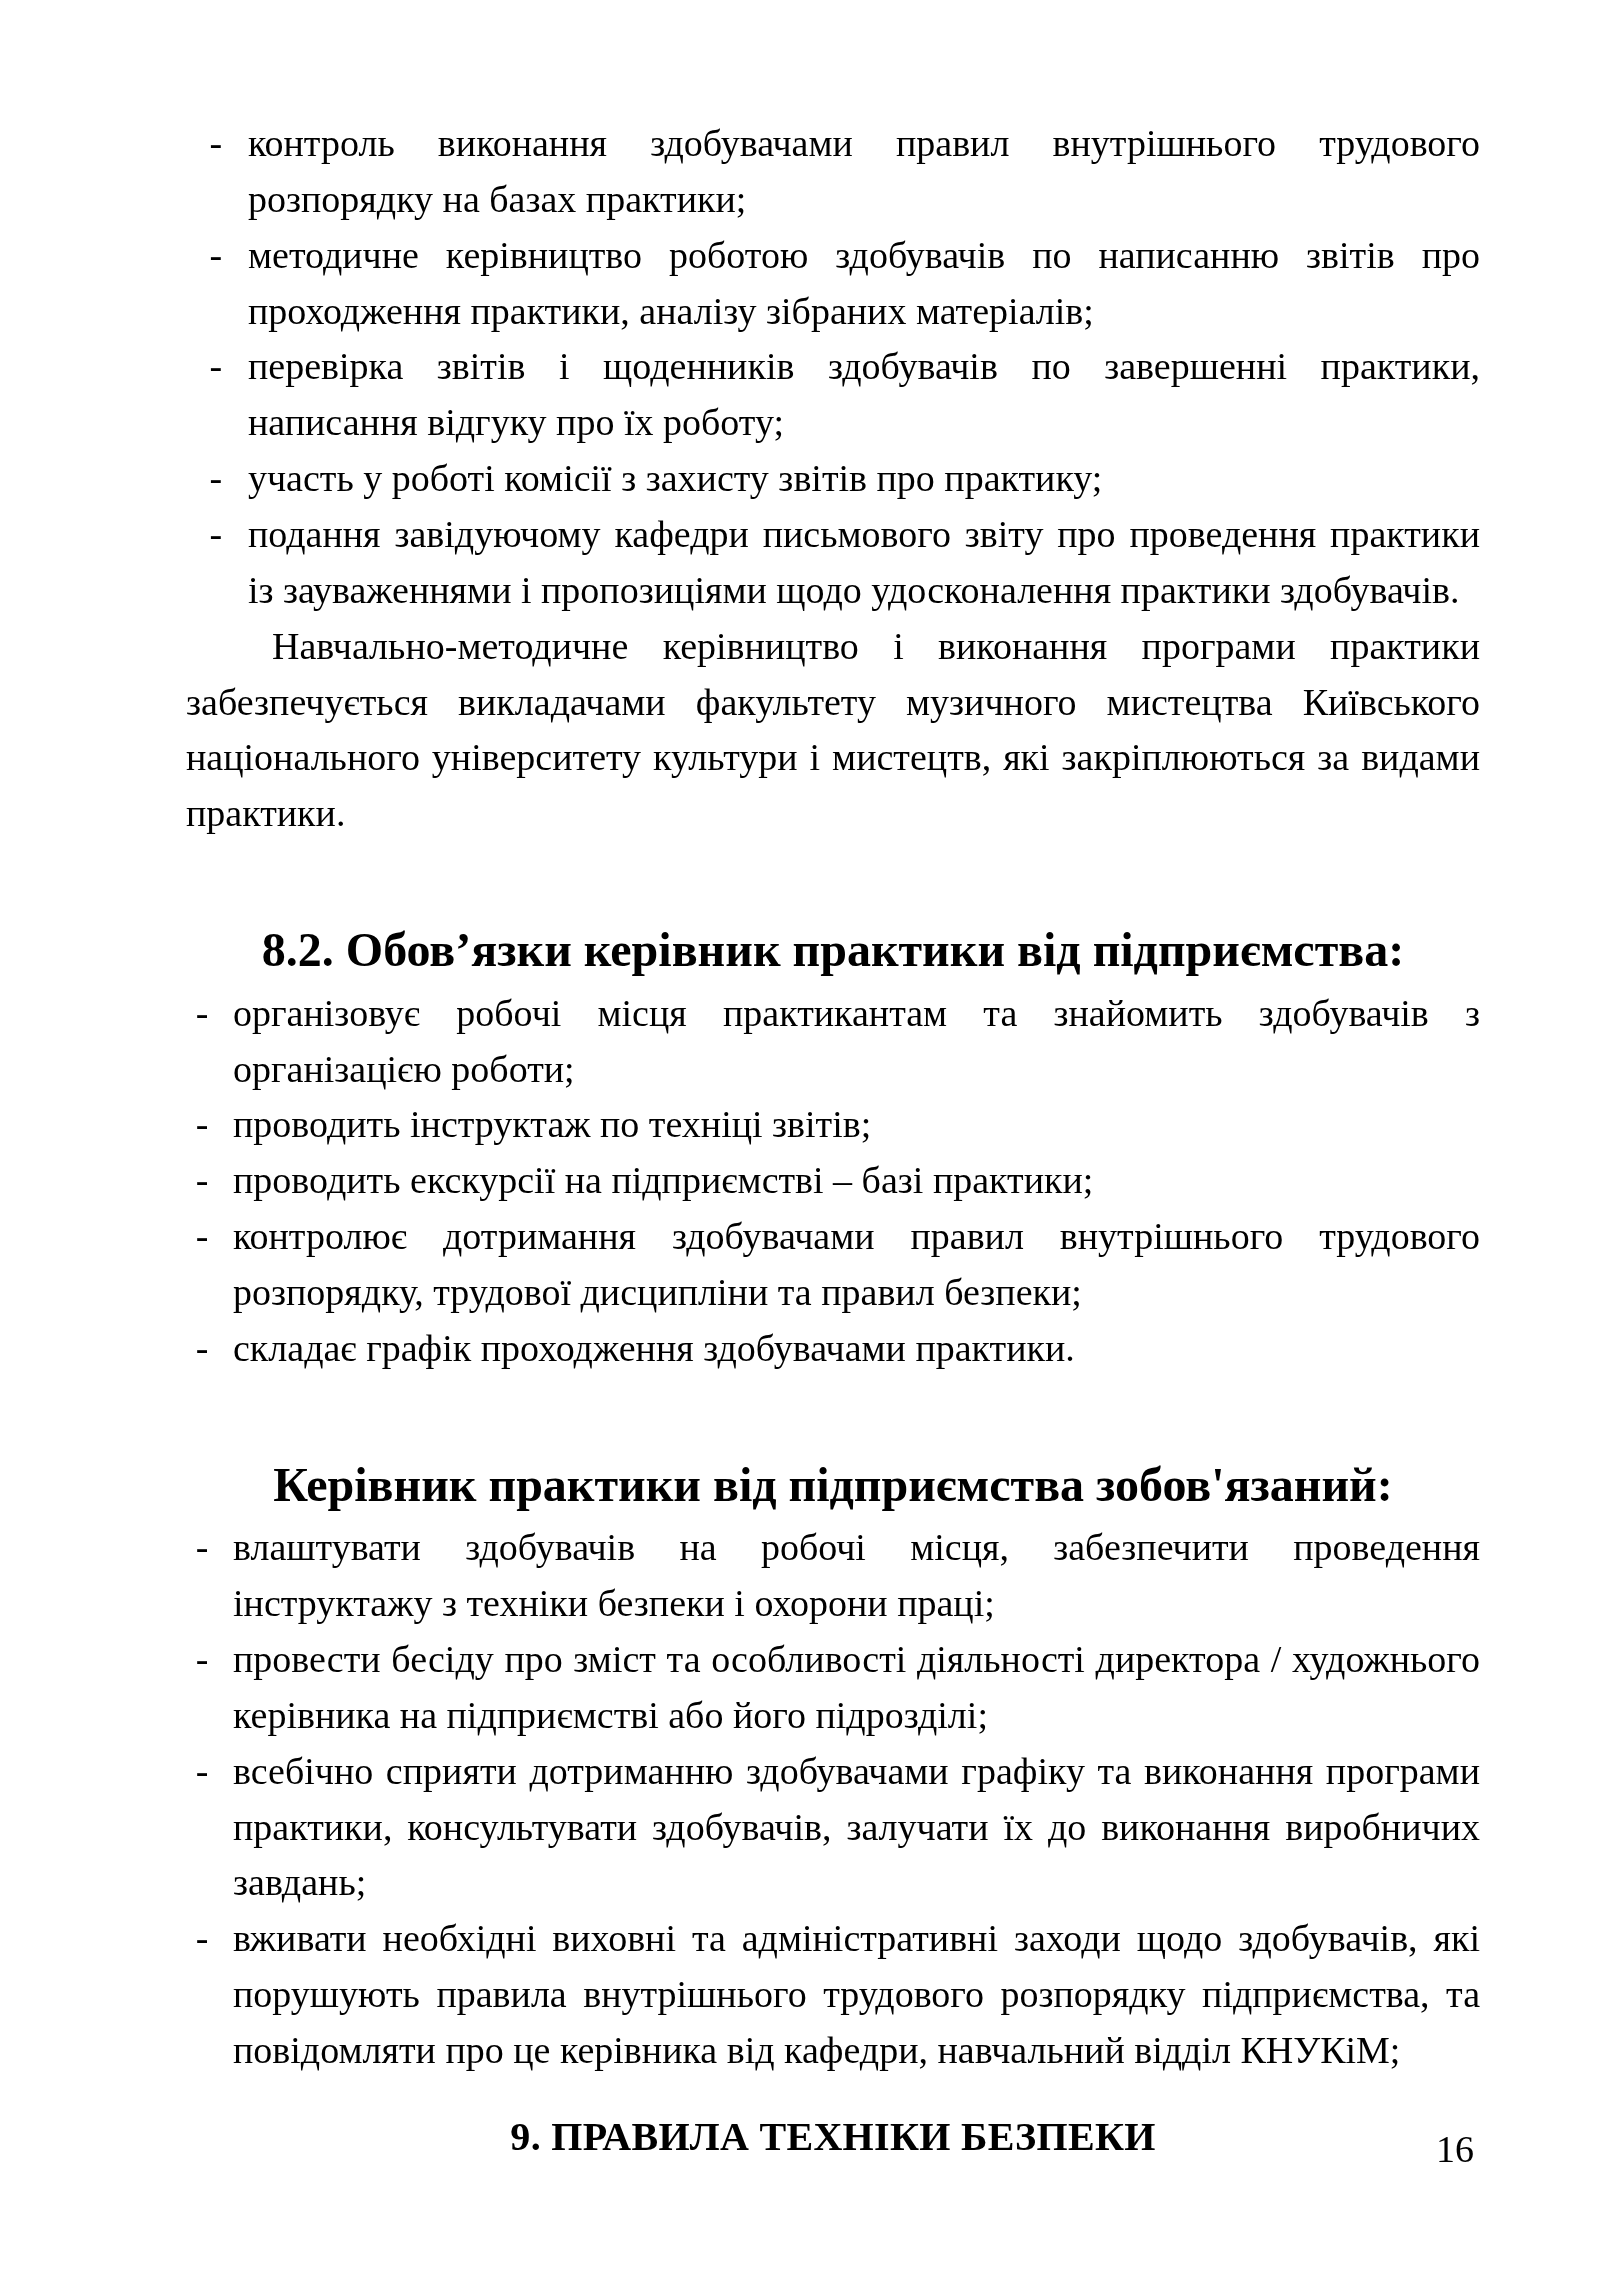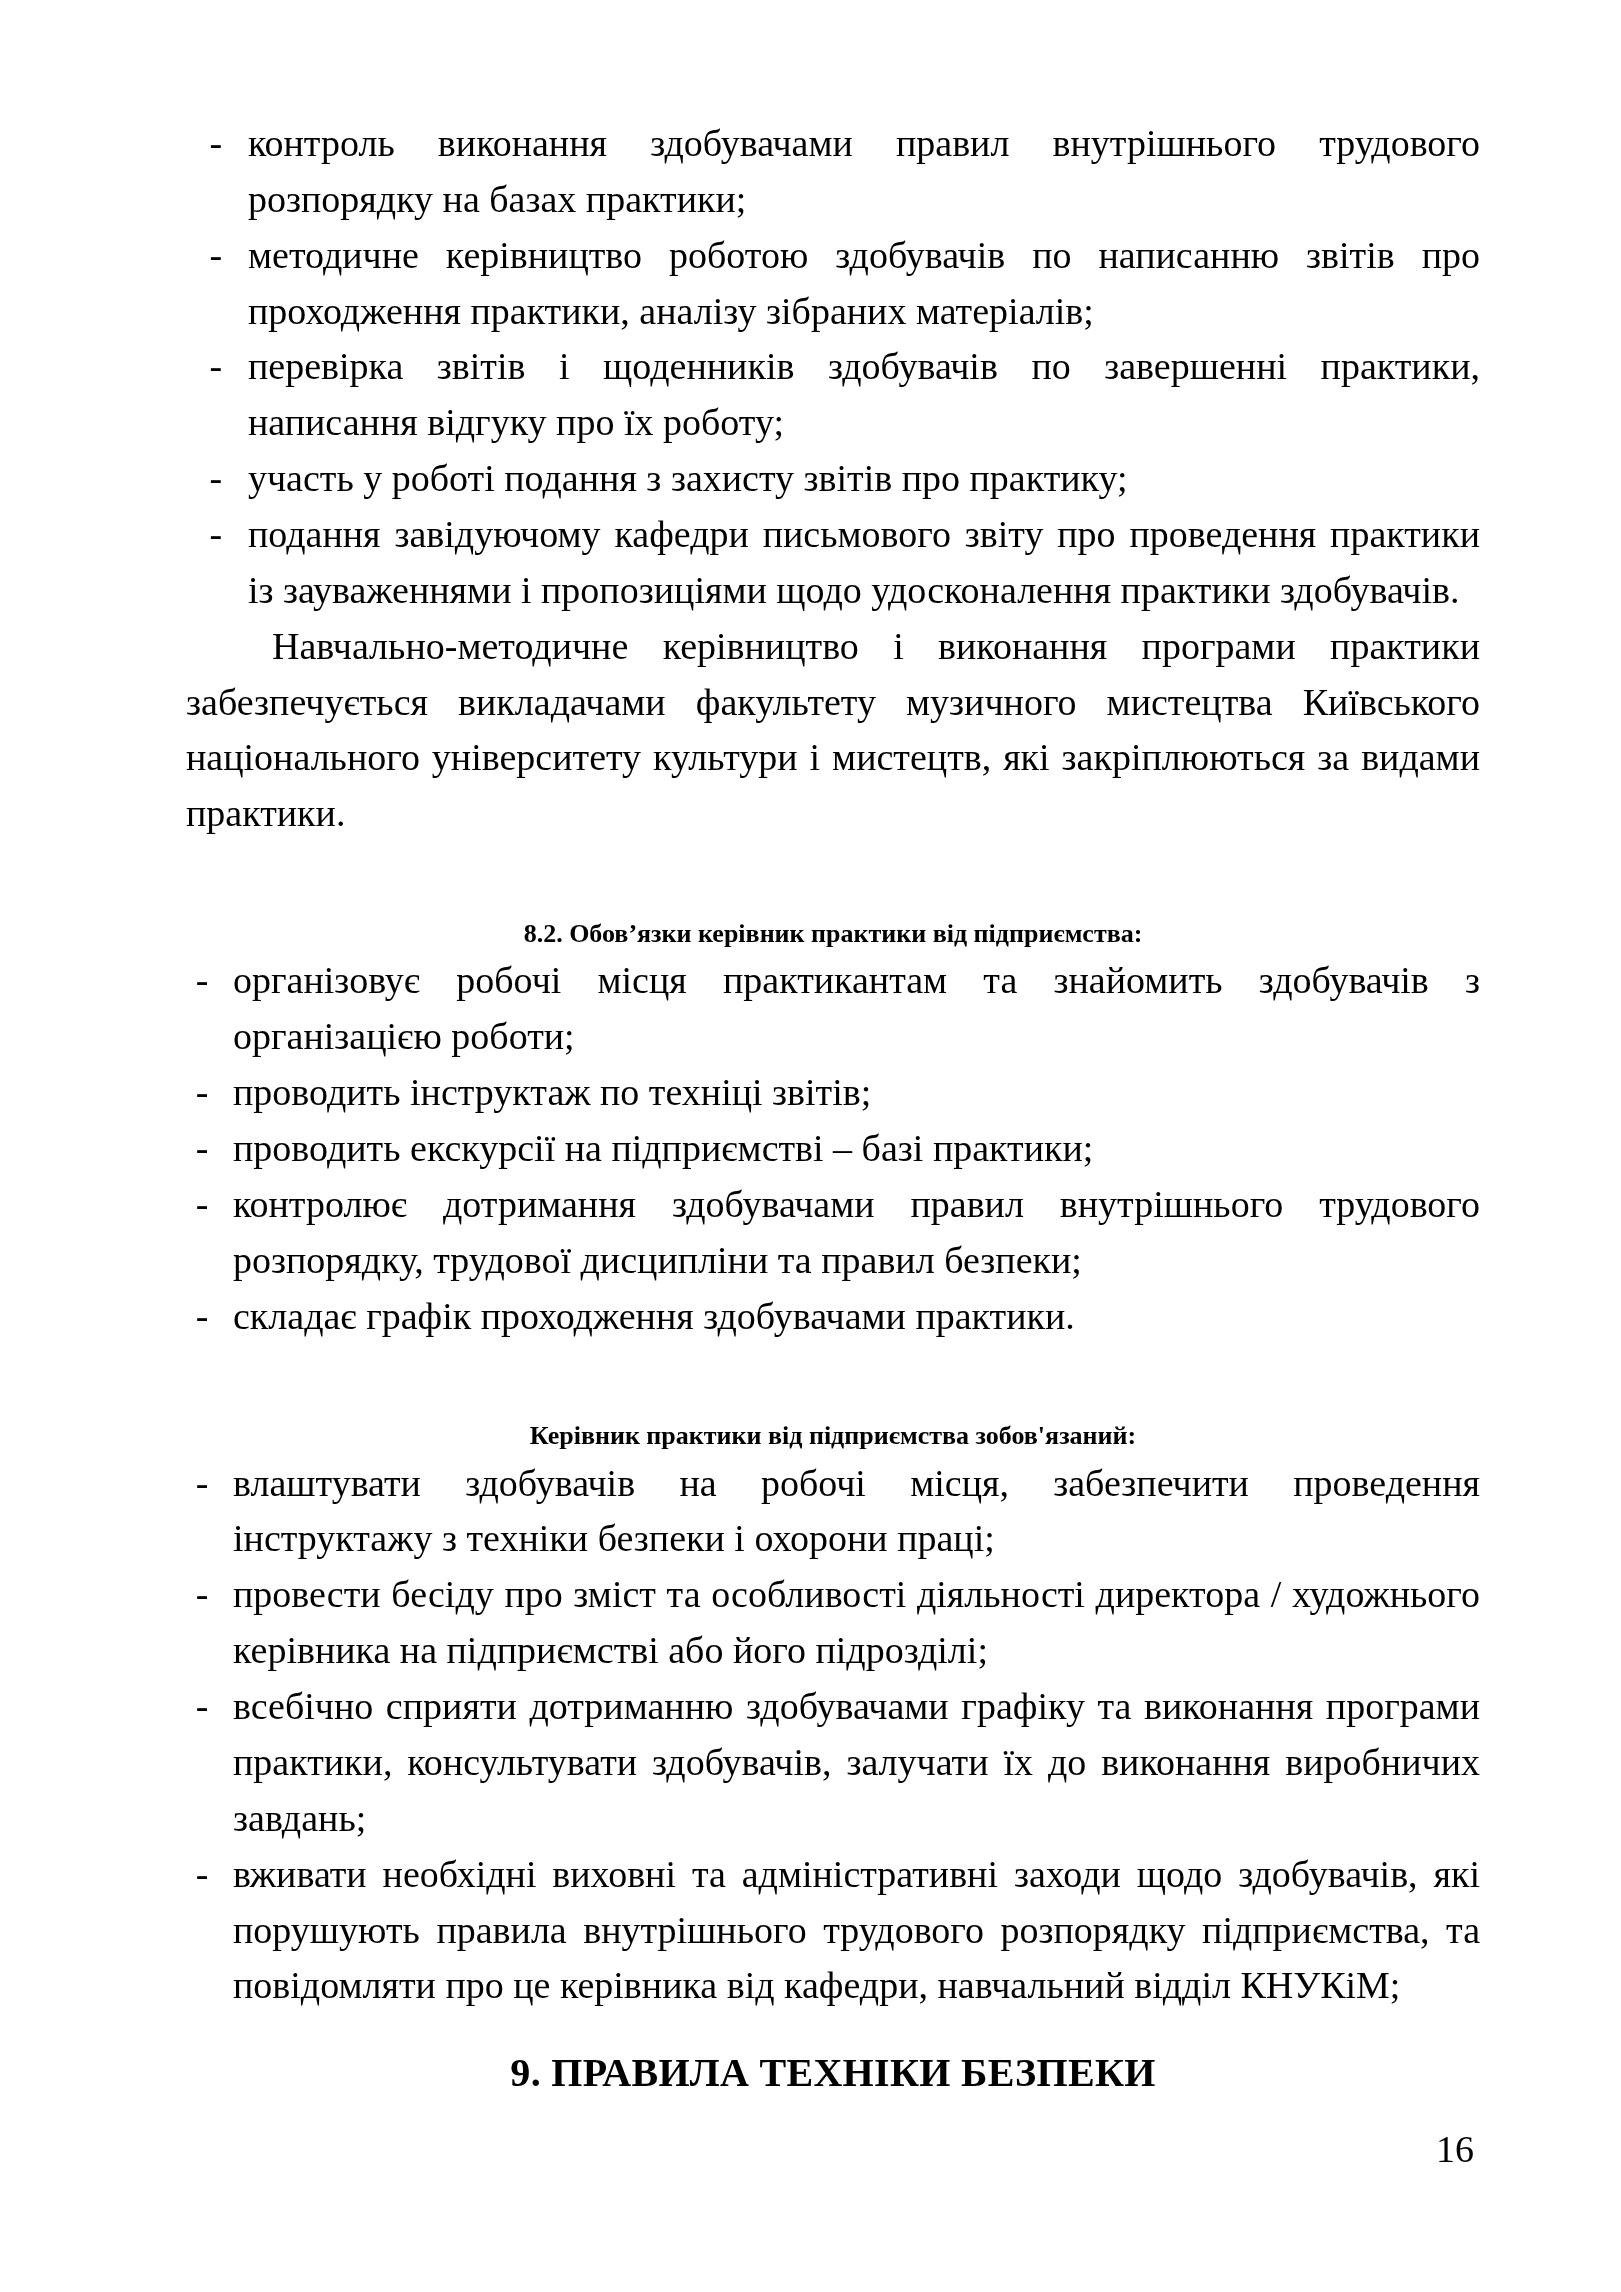--- a/index.html
+++ b/index.html
@@ -61,21 +61,21 @@
   
   ul.dash-list.tight > li {
     padding-left: 47px;
   }
   ul.dash-list.tight > li::before {
     left: 9.8px;
   }
 
   
   .subheading {
-    font-size: 26px;
+    font-size: 48px;
     font-weight: bold;
     text-align: center;
     line-height: 1.47;
     margin: 0;
   }
   .section-heading {
     font-size: 40px;
     font-weight: bold;
     text-align: center;
     line-height: 1.47;
@@ -100,21 +100,21 @@
 </head>
 <body>
 
 <div class="page">
   <div class="content">
 
     <ul class="dash-list">
       <li>контроль виконання здобувачами правил внутрішнього трудового розпорядку на базах практики;</li>
       <li>методичне керівництво роботою здобувачів по написанню звітів про проходження практики, аналізу зібраних матеріалів;</li>
       <li>перевірка звітів і щоденників здобувачів по завершенні практики, написання відгуку про їх роботу;</li>
-      <li>участь у роботі подання з захисту звітів про практику;</li>
+      <li>участь у роботі комісії з захисту звітів про практику;</li>
       <li>подання завідуючому кафедри письмового звіту про проведення практики із зауваженнями і пропозиціями щодо удосконалення практики здобувачів.</li>
     </ul>
 
     <p class="para">Навчально-методичне керівництво і виконання програми практики забезпечується викладачами факультету музичного мистецтва Київського національного університету культури і мистецтв, які закріплюються за видами практики.</p>
 
     <div class="gap-xxl"></div>
 
     <p class="subheading">8.2. Обов’язки керівник практики від підприємства:</p>
 
     <ul class="dash-list tight">

